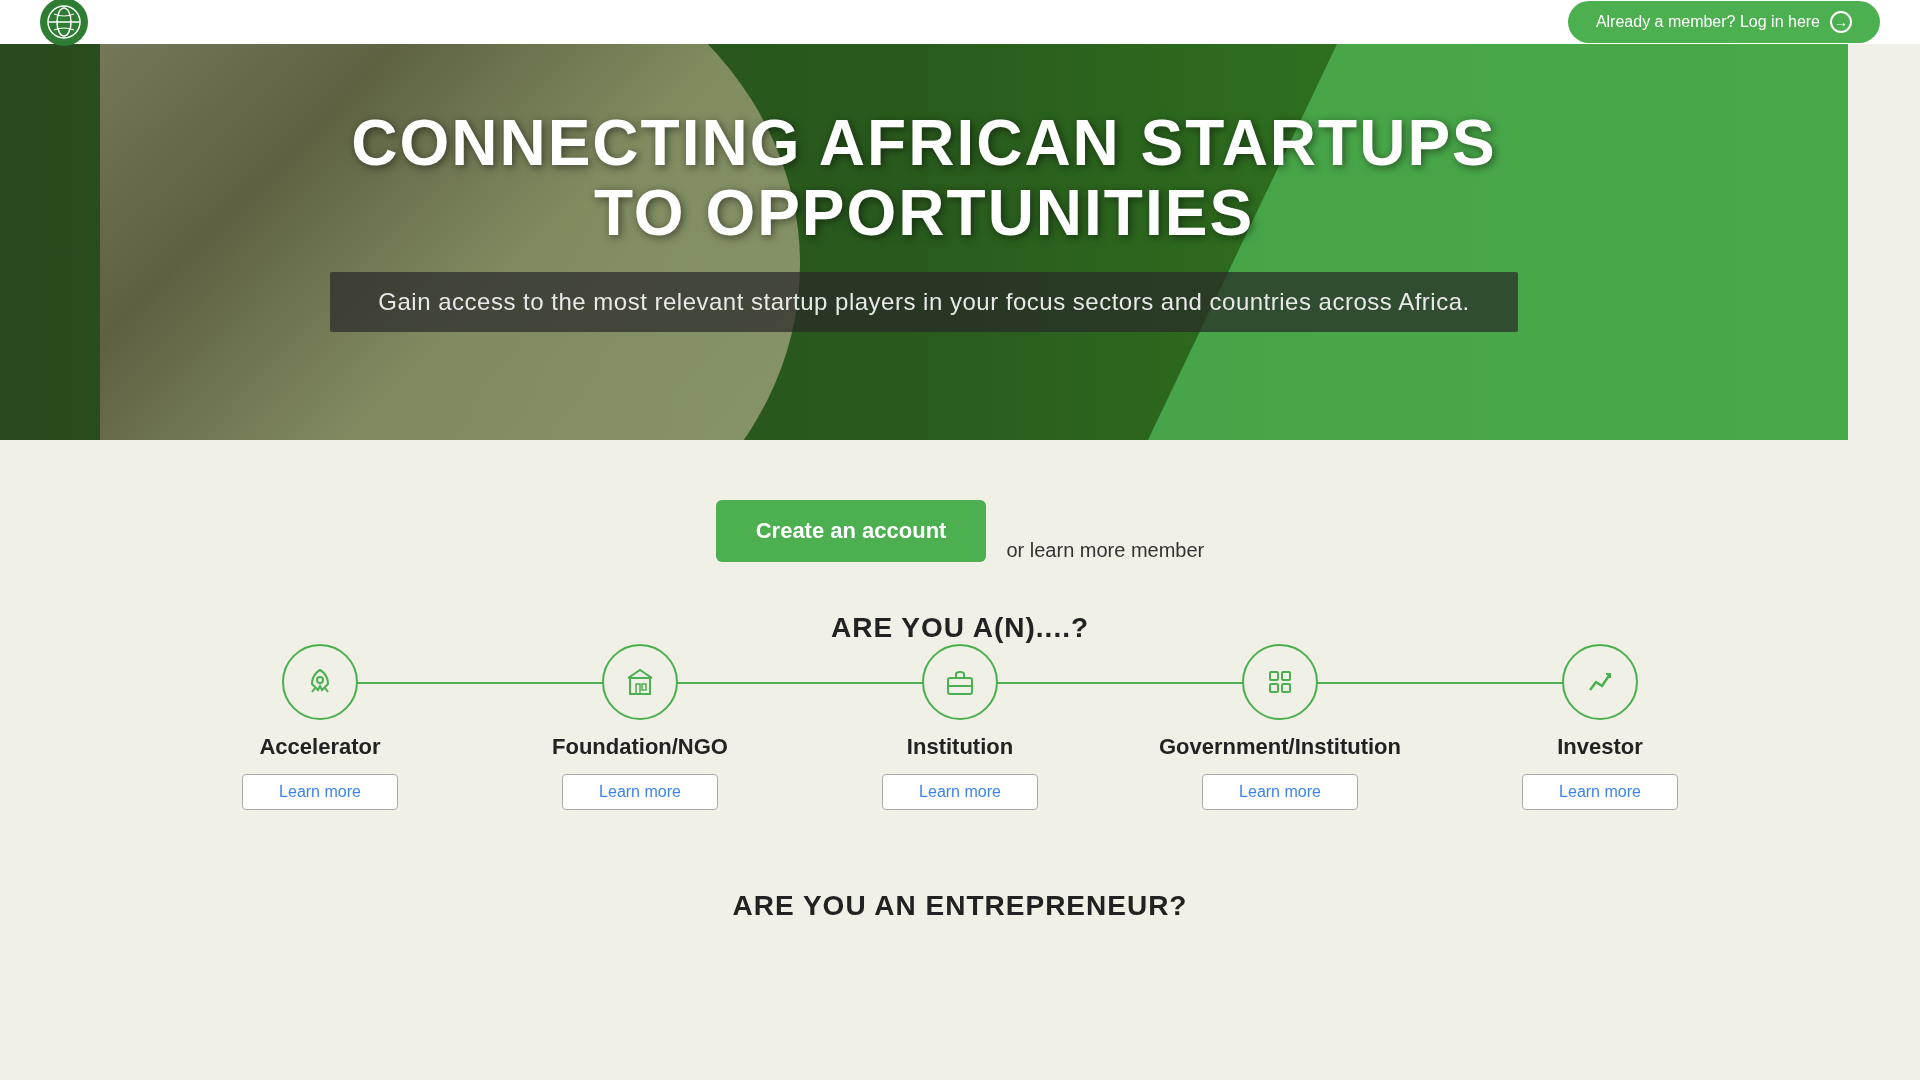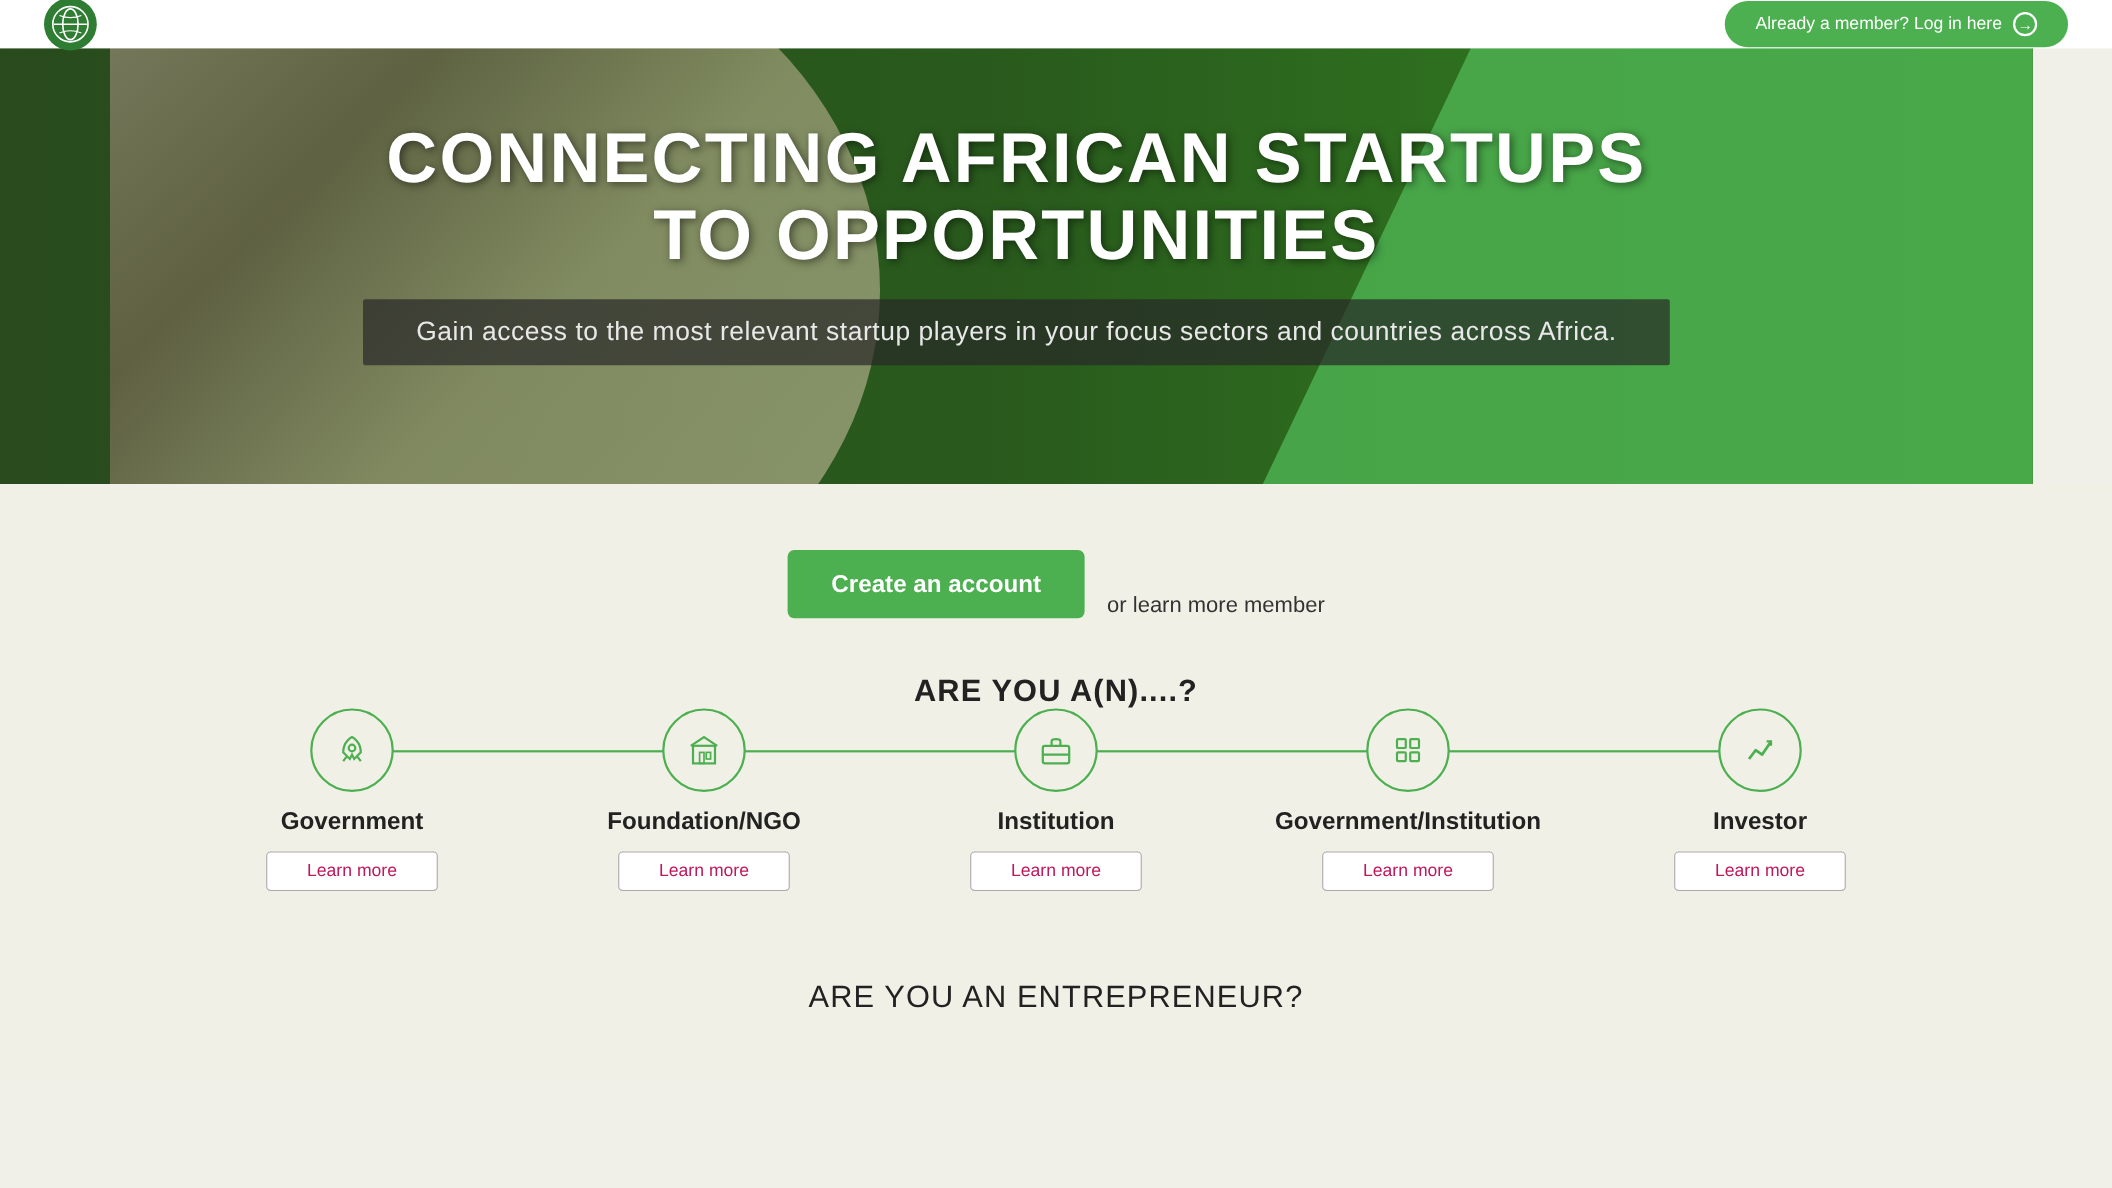--- a/index.html
+++ b/index.html
@@ -178,36 +178,36 @@
       z-index: 1;
     }
     .entity-label {
       font-size: 22px;
       font-weight: 700;
       color: #222;
       text-align: center;
     }
     .learn-more-btn {
       background: white;
-      color: #be185d;
+      color: #3b82f6;
       border: 1.5px solid #aaa;
       border-radius: 4px;
       padding: 8px 36px;
       font-size: 16px;
       cursor: pointer;
     }
 
     
     .entrepreneur-section {
       text-align: center;
       padding: 60px 0 20px;
     }
     .entrepreneur-title {
       font-size: 28px;
-      font-weight: 400;
+      font-weight: 700;
       color: #222;
       letter-spacing: 1px;
       text-transform: uppercase;
     }
   </style>
 </head>
 <body>
 
 <div class="header">
   <div class="logo-circle">
@@ -254,21 +254,21 @@
 
     <div class="entity-item">
       <div class="entity-icon-circle">
         <svg width="36" height="36" viewBox="0 0 36 36" fill="none">
           <path d="M18 6 C18 6 26 10 26 20 L20 26 L18 22 L16 26 L10 20 C10 10 18 6 18 6Z" stroke="#4caf50" stroke-width="2" fill="none"></path>
           <circle cx="18" cy="16" r="3" stroke="#4caf50" stroke-width="2" fill="none"></circle>
           <path d="M13 24 L10 28" stroke="#4caf50" stroke-width="2"></path>
           <path d="M23 24 L26 28" stroke="#4caf50" stroke-width="2"></path>
         </svg>
       </div>
-      <span class="entity-label">Government</span>
+      <span class="entity-label">Accelerator</span>
       <button class="learn-more-btn">Learn more</button>
     </div>
 
     <div class="entity-item">
       <div class="entity-icon-circle">
         <svg width="36" height="36" viewBox="0 0 36 36" fill="none">
           <rect x="8" y="14" width="20" height="16" stroke="#4caf50" stroke-width="2"></rect>
           <path d="M6 14 L18 6 L30 14" stroke="#4caf50" stroke-width="2" fill="none"></path>
           <rect x="14" y="20" width="4" height="10" stroke="#4caf50" stroke-width="1.5"></rect>
           <rect x="20" y="20" width="4" height="6" stroke="#4caf50" stroke-width="1.5"></rect>

